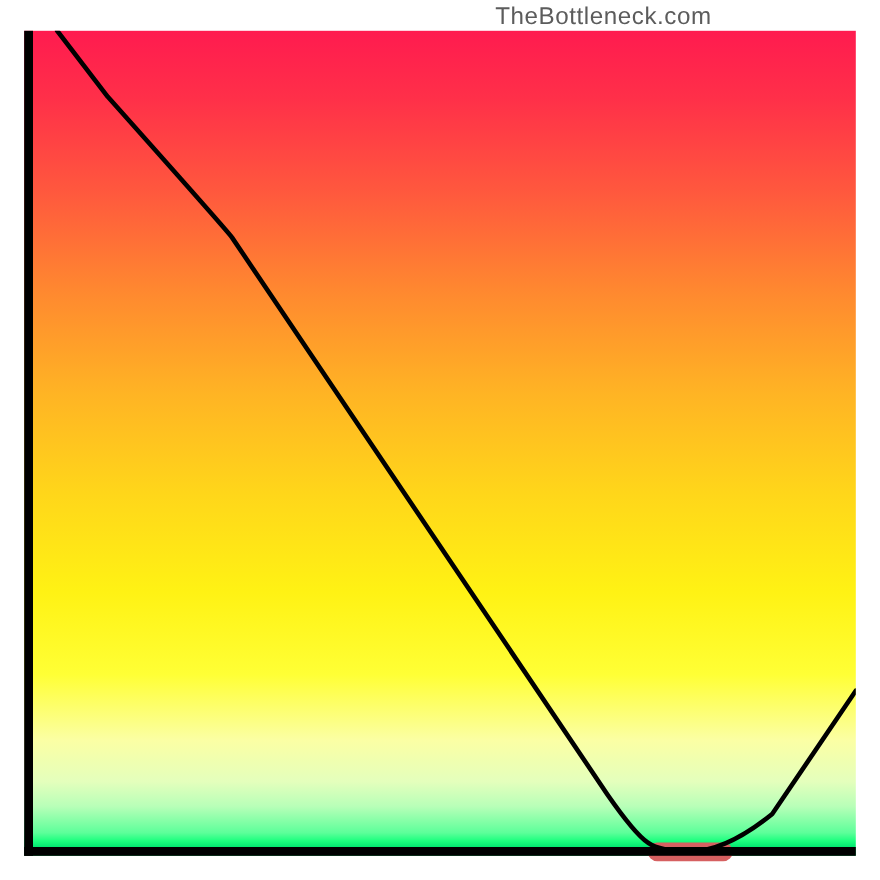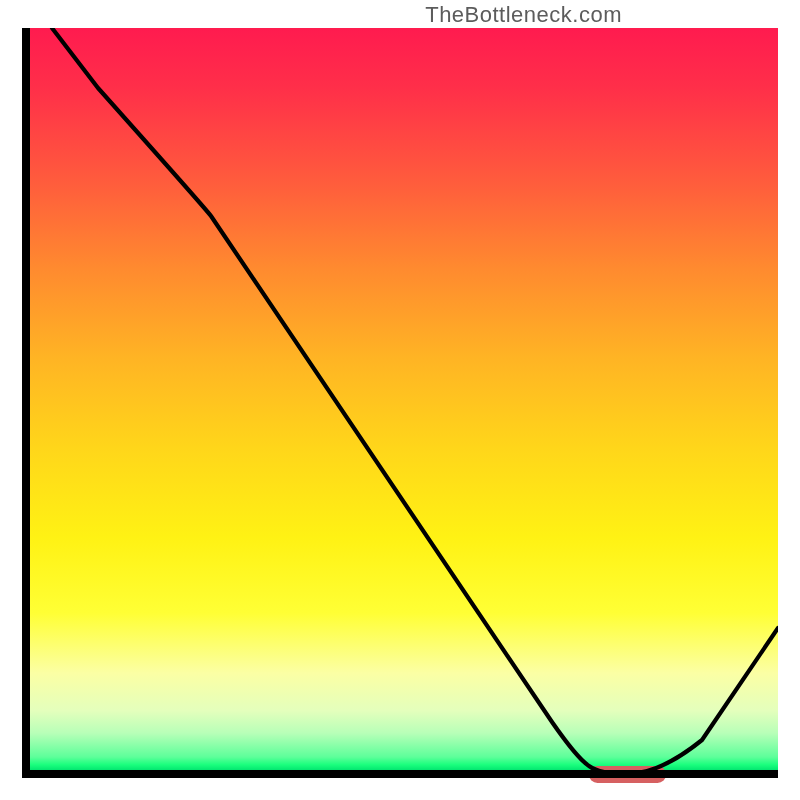--- a/index.html
+++ b/index.html
@@ -8,20 +8,21 @@
     width: 800px;
     height: 800px;
     background: #ffffff;
     font-family: Arial, Helvetica, sans-serif;
     overflow: hidden;
   }
   .container {
     position: relative;
     width: 632px;
     height: 800px;
+    padding-left: 25px;
   }
   .attribution {
     position: absolute;
     top: 2px;
     right: 10px;
     font-size: 22px;
     color: #5c5c5c;
     font-weight: 500;
     letter-spacing: 0.5px;
   }

